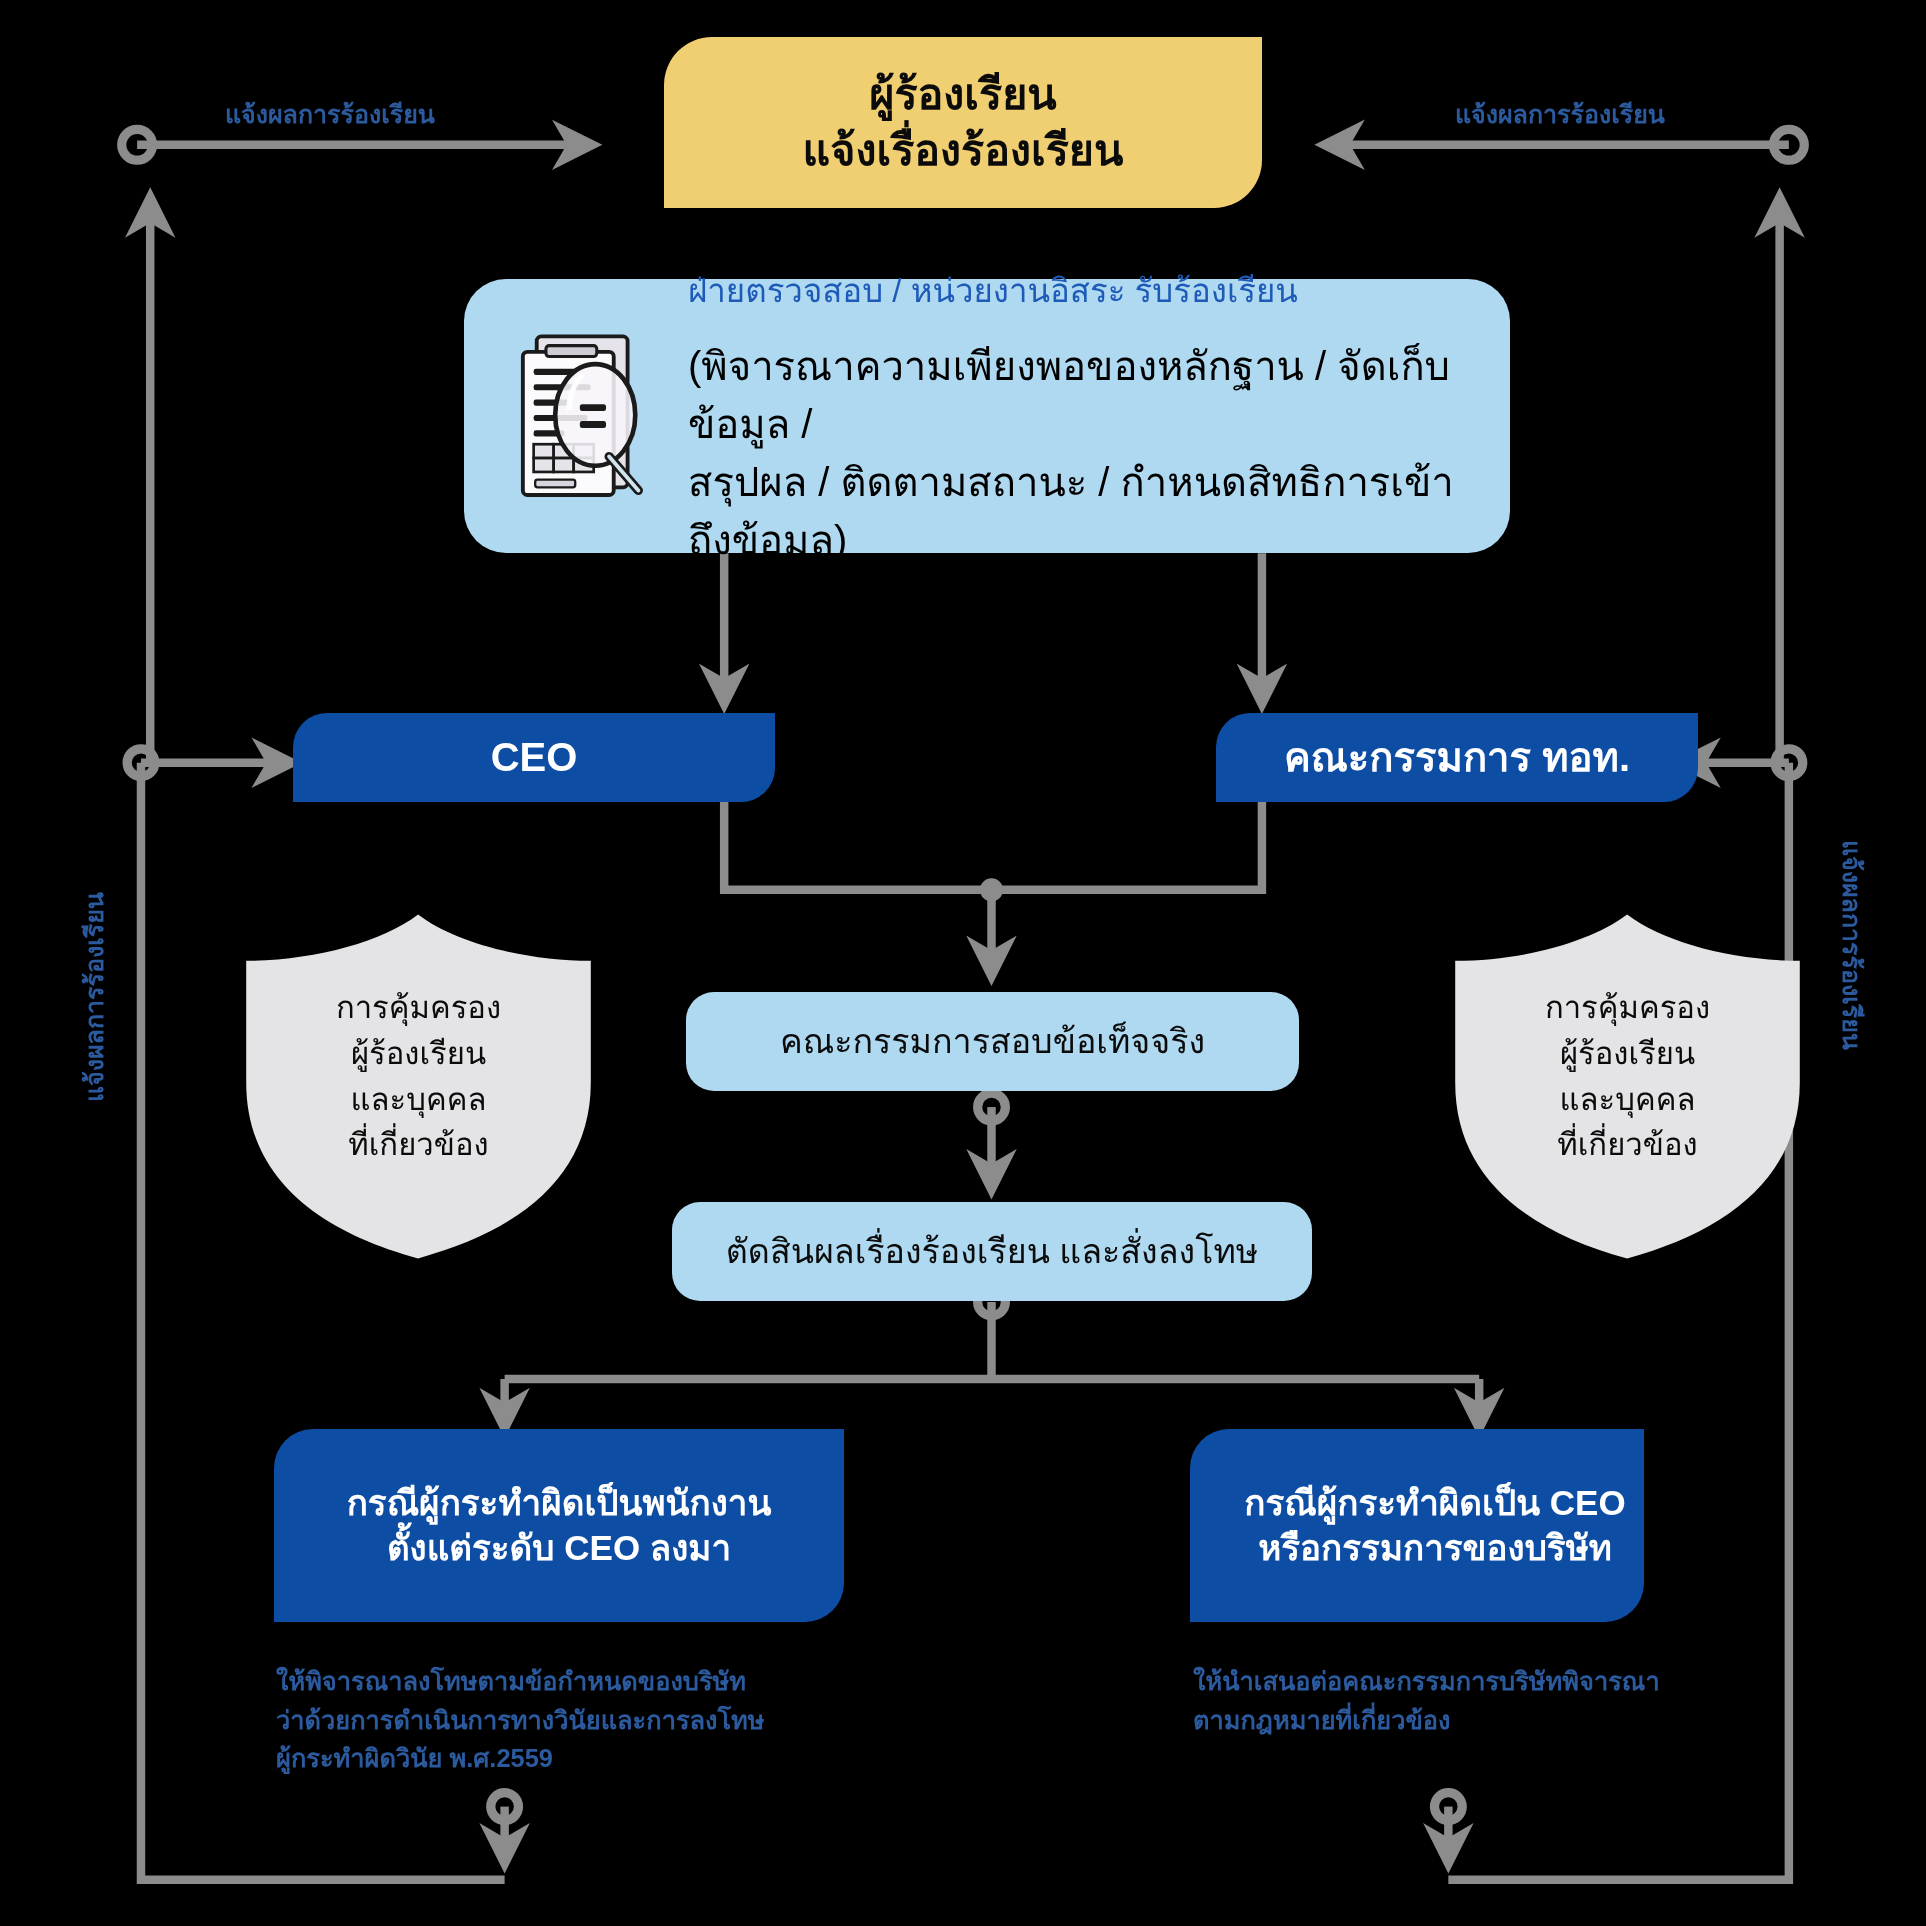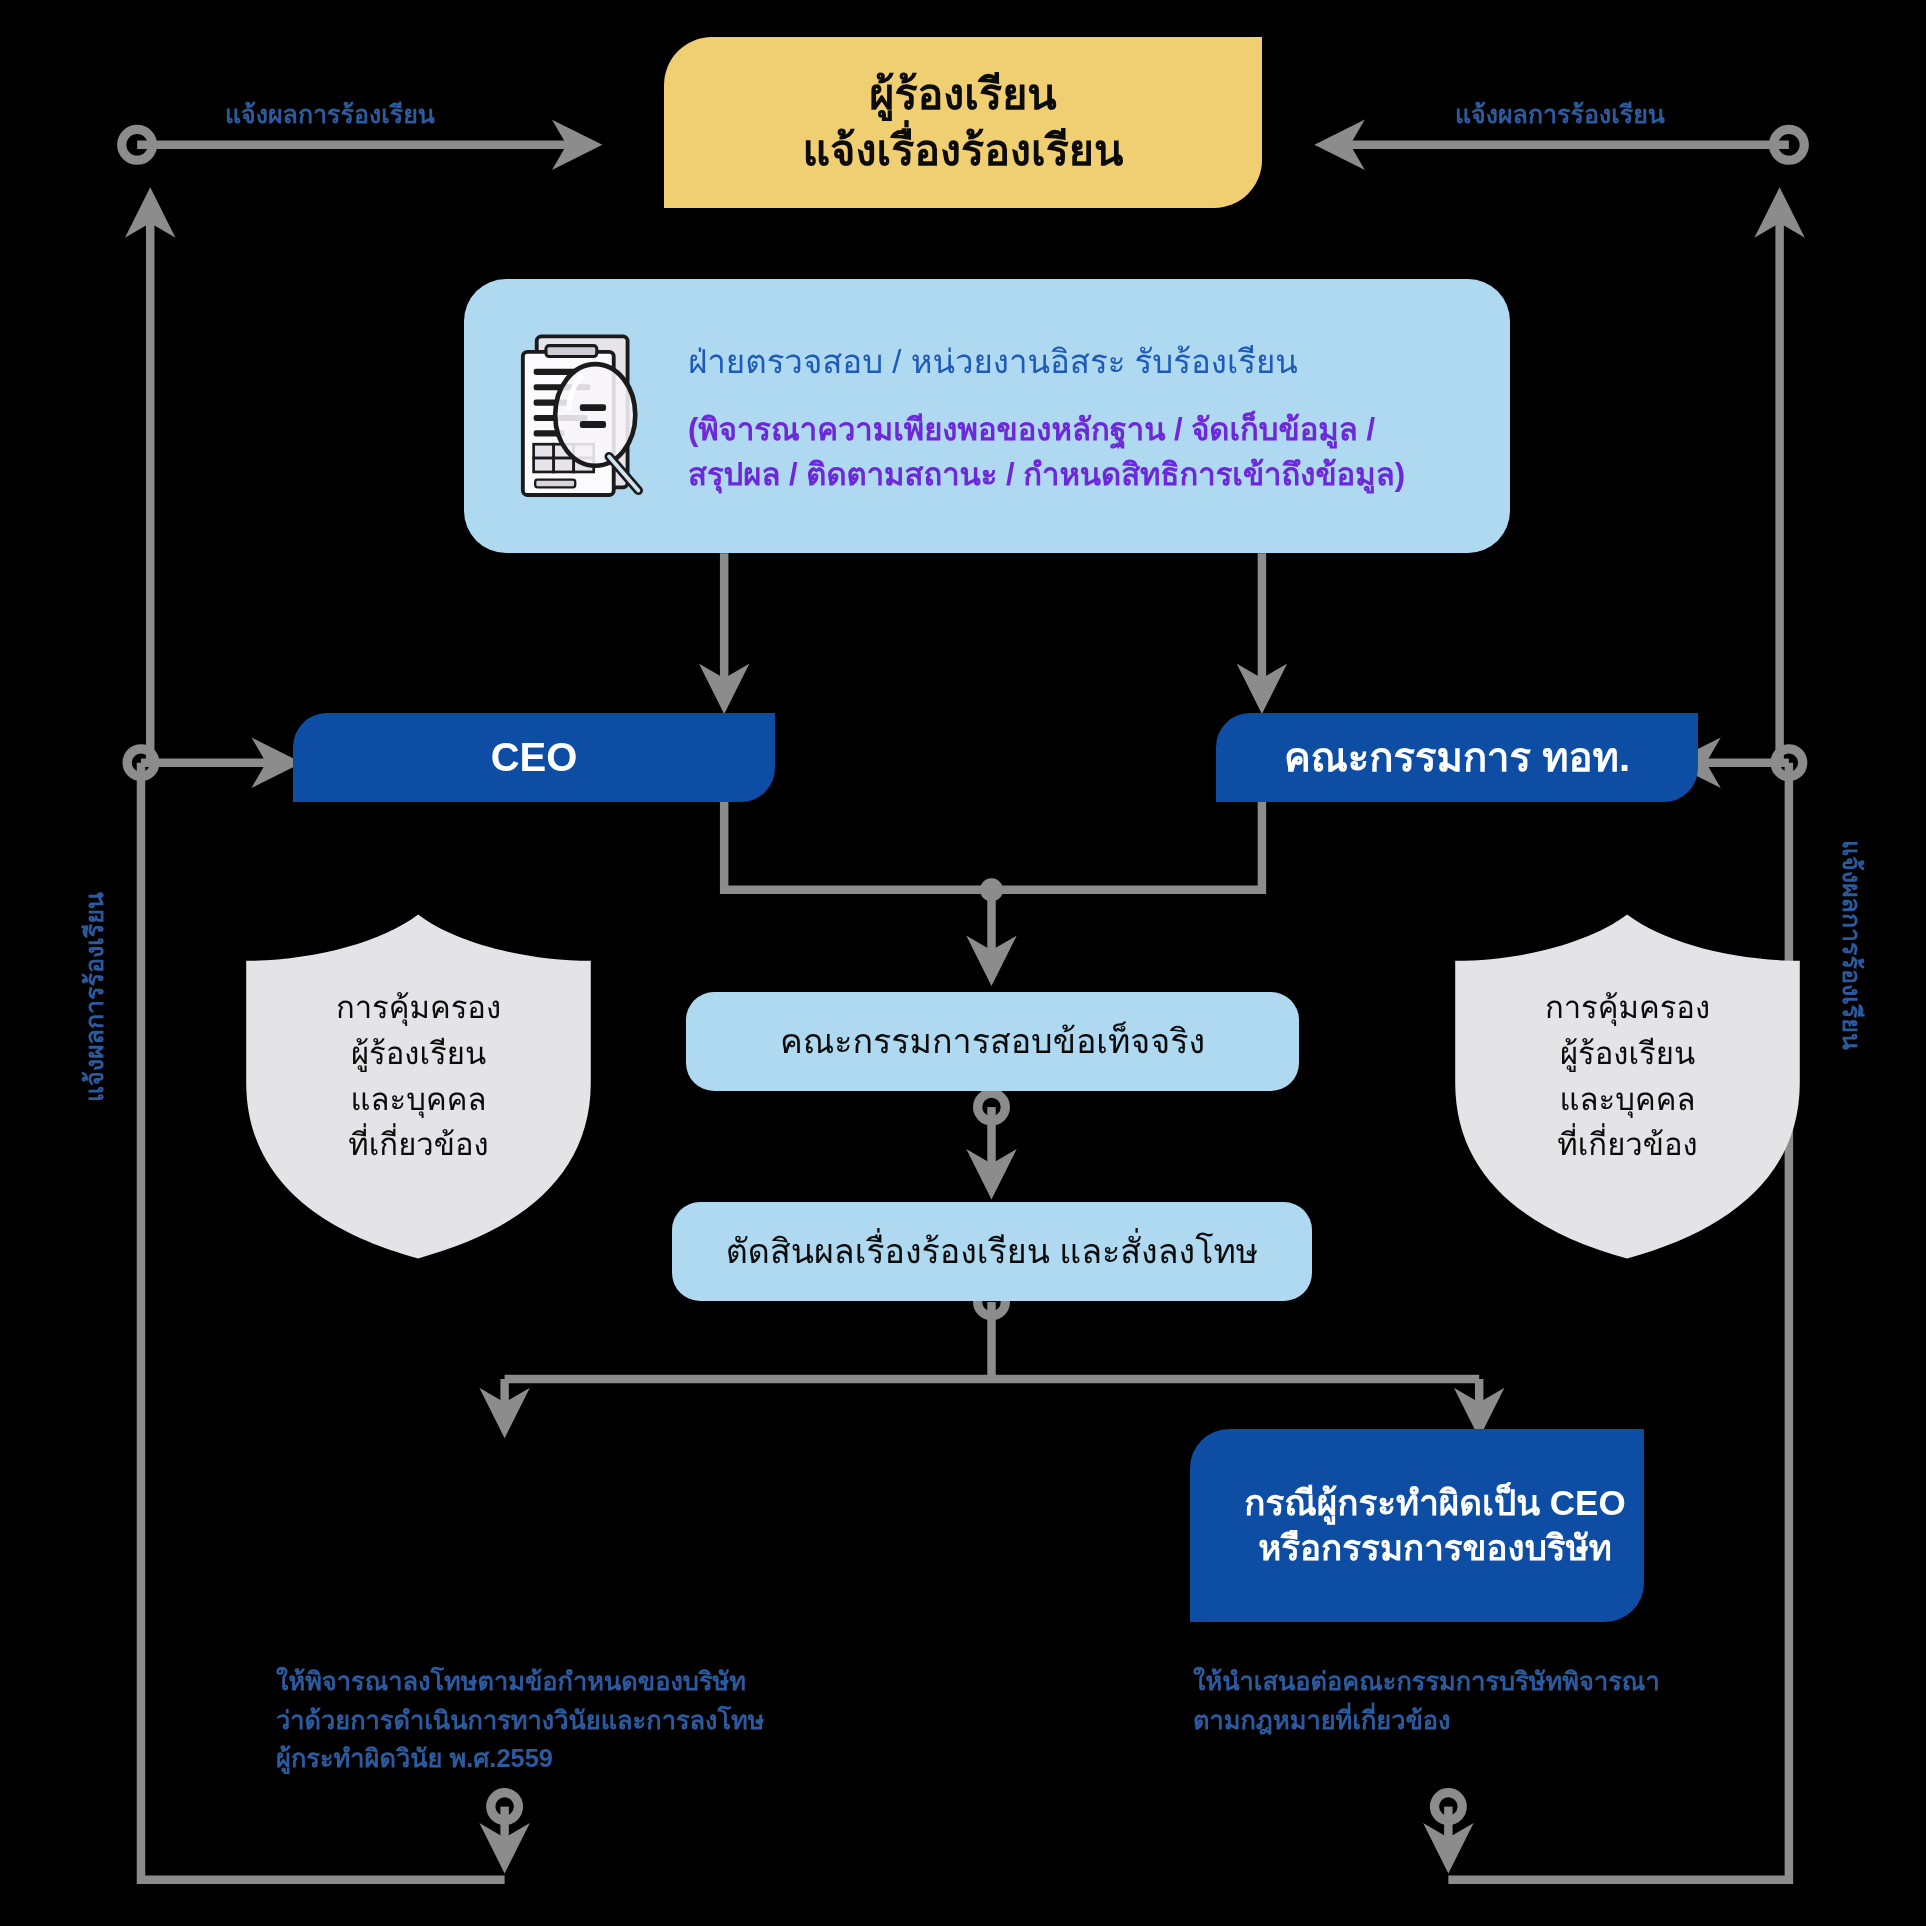--- a/index.html
+++ b/index.html
@@ -37,24 +37,24 @@
   }
   .infopanel .icon-wrap { flex: 0 0 auto; width: 154px; height: 185px; }
   .infopanel .txtcol { flex: 1 1 auto; }
   .info-title {
     color: #1E5BB8;
     font-size: 33px;
     font-weight: 400;
     margin-bottom: 20px;
   }
   .info-sub {
-    color: #6d28d9;
-    font-size: 31px;
+    color: #000000;
+    font-size: 40px;
     line-height: 1.45;
-    font-weight: 700;
+    font-weight: 400;
   }
 
   
   .darkblue {
     background: #0E4DA4;
     color: #ffffff;
     font-weight: 700;
   }
   .rb-tl-br { border-radius: 39px 0 39px 0; }
   .rb-role  { border-radius: 34px 0 34px 0; }
@@ -263,20 +263,26 @@
   </div>
 
   <div class="node lightpill" style="left:686px; top:992px; width:613px; height:99px;">
     <div class="node-text">คณะกรรมการสอบข้อเท็จจริง</div>
   </div>
 
   <div class="node lightpill" style="left:672px; top:1202px; width:640px; height:99px;">
     <div class="node-text">ตัดสินผลเรื่องร้องเรียน และสั่งลงโทษ</div>
   </div>
 
+  <div class="node darkblue rb-tl-br" style="left:274px; top:1429px; width:570px; height:193px; font-size:35px;">
+    <div class="node-text">
+      <div>กรณีผู้กระทำผิดเป็นพนักงาน</div>
+      <div>ตั้งแต่ระดับ CEO ลงมา</div>
+    </div>
+  </div>
 
   <div class="node darkblue rb-tl-br" style="left:1190px; top:1429px; width:454px; height:193px; font-size:35px;padding-left:36px;">
     <div class="node-text">
       <div>กรณีผู้กระทำผิดเป็น CEO</div>
       <div>หรือกรรมการของบริษัท</div>
     </div>
   </div>
 
   <div class="caption" style="left:276px; top:1643px; width:586px;">ให้พิจารณาลงโทษตามข้อกำหนดของบริษัท
 ว่าด้วยการดำเนินการทางวินัยและการลงโทษ

